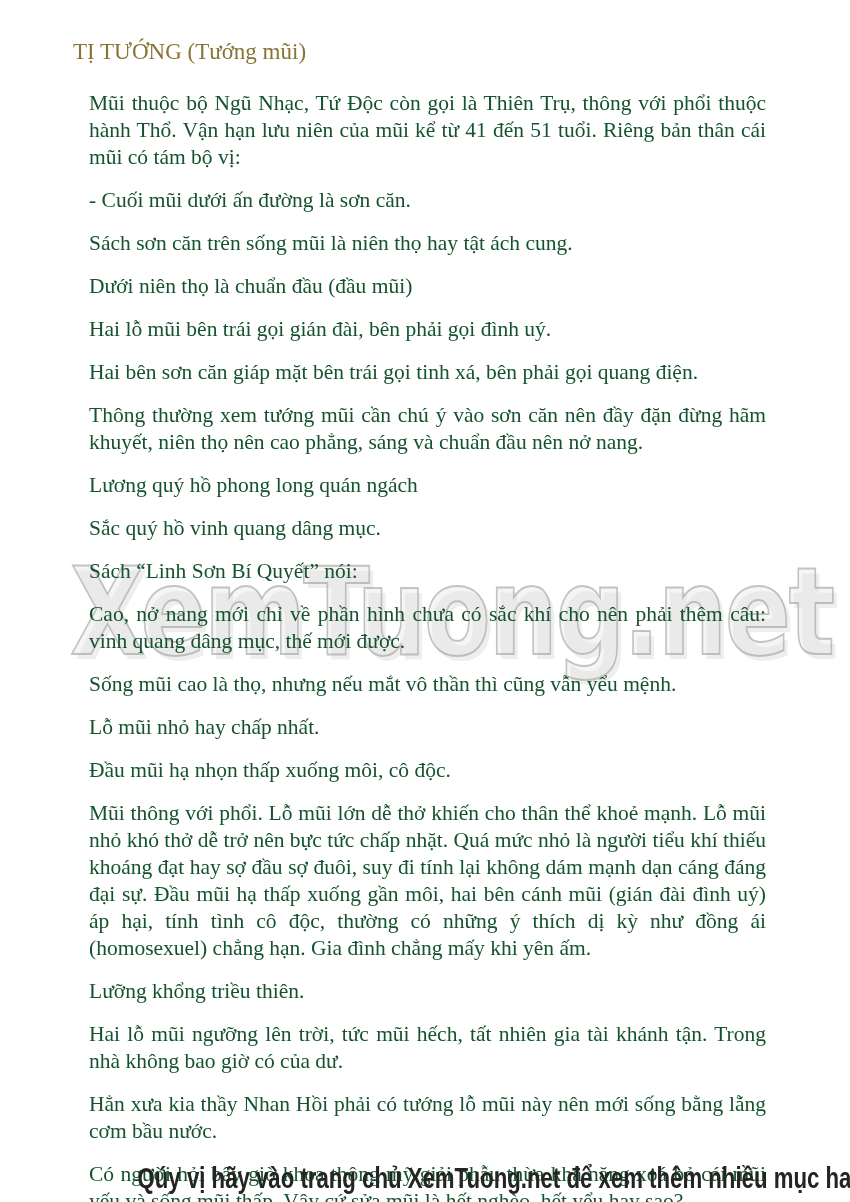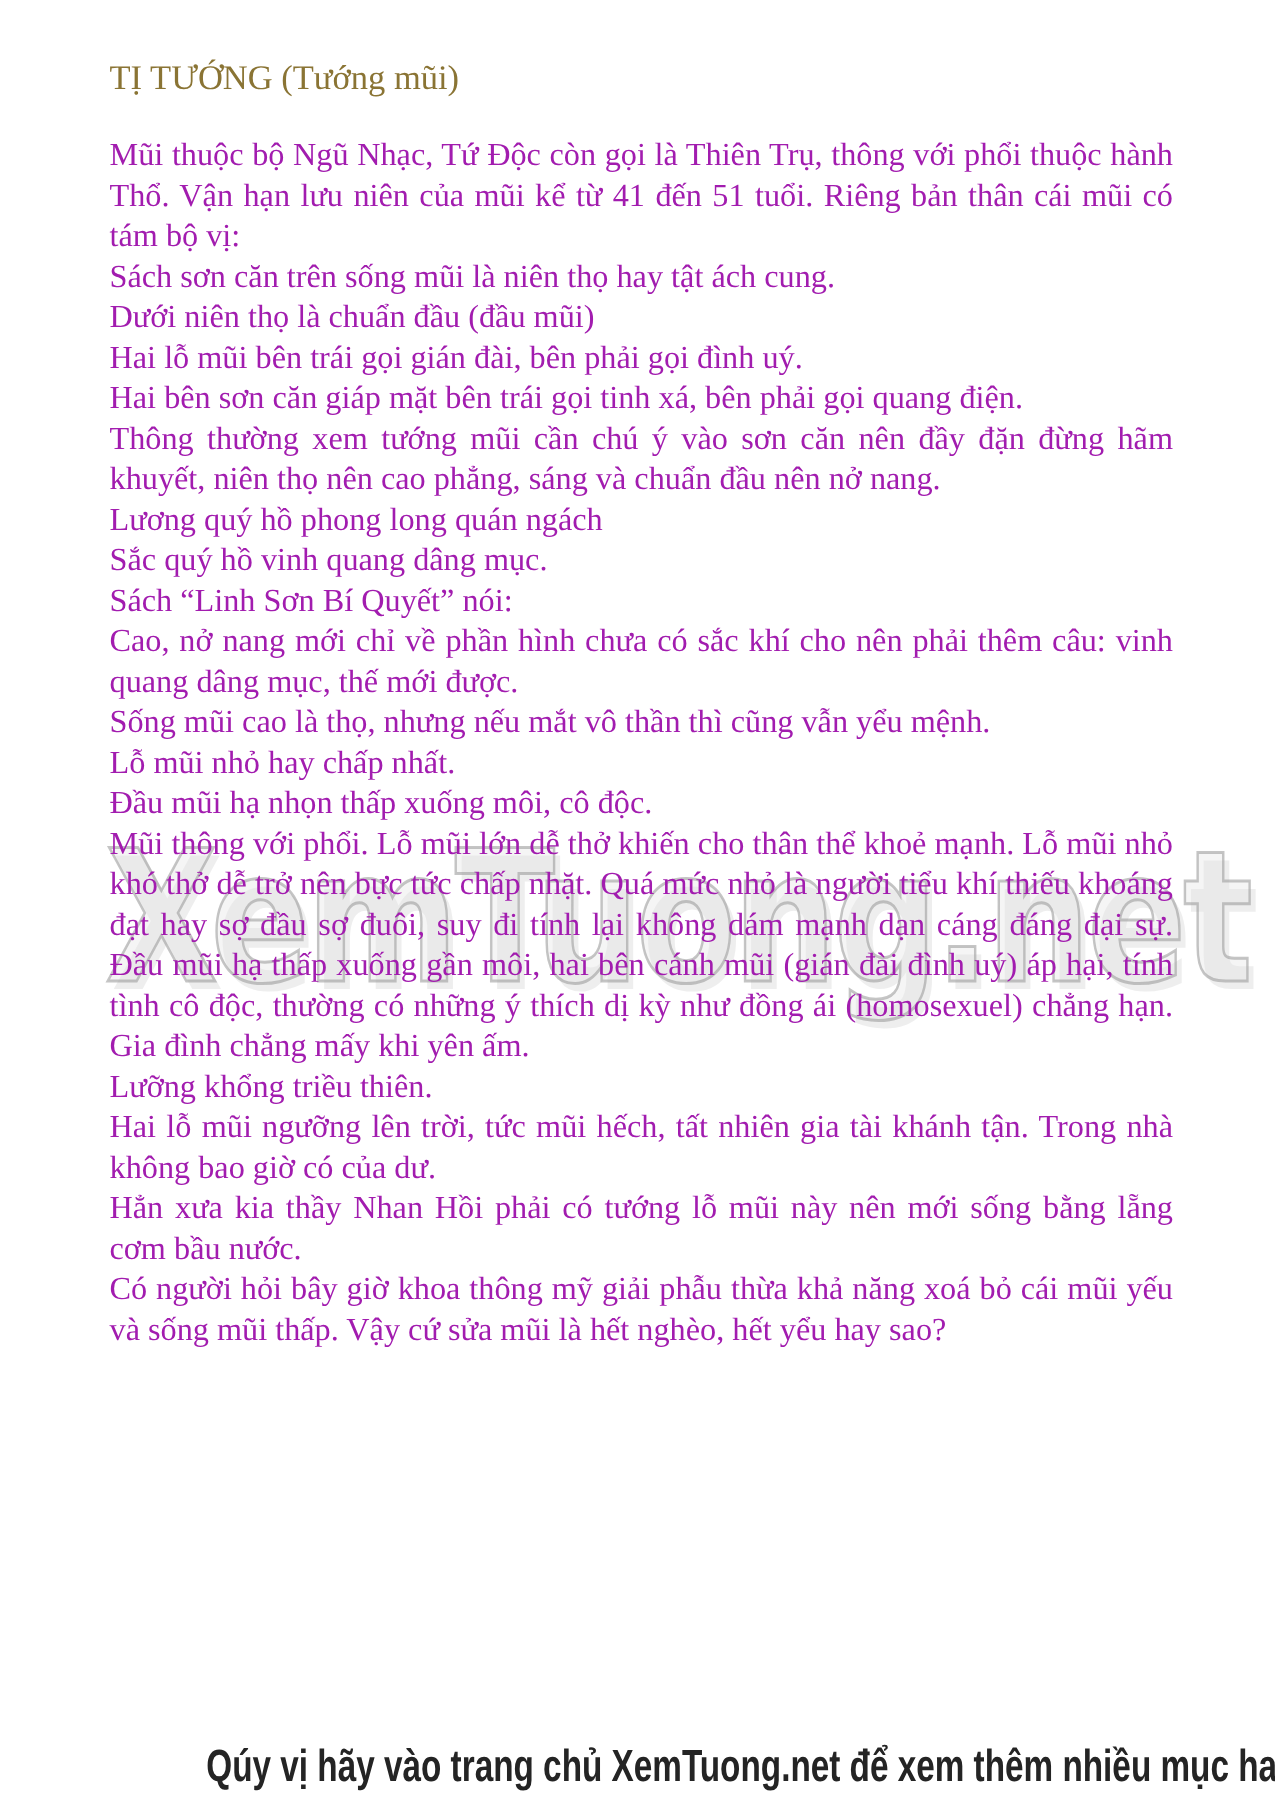--- a/index.html
+++ b/index.html
@@ -40,24 +40,24 @@
     padding: 38px 68px 0 73px;
   }
   .title {
     font-size: 23px;
     font-weight: normal;
     color: #8a7434;
     margin: 0 0 24px 0;
     line-height: 28px;
   }
   .body p {
-    margin: 0;
+    margin: 16px;
     font-size: 21.5px;
     line-height: 27px;
-    color: #a21caf;
+    color: #14532d;
     text-align: justify;
   }
   .footer {
     position: absolute;
     left: 0;
     bottom: 6px;
     width: 850px;
     text-align: center;
     z-index: 1;
   }
@@ -78,20 +78,21 @@
 
 <div class="page">
 
   <div class="watermark">XemTuong.net</div>
 
   <div class="content">
     <h1 class="title">TỊ TƯỚNG (Tướng mũi)</h1>
 
     <div class="body">
       <p>Mũi thuộc bộ Ngũ Nhạc, Tứ Độc còn gọi là Thiên Trụ, thông với phổi thuộc hành Thổ. Vận hạn lưu niên của mũi kể từ 41 đến 51 tuổi. Riêng bản thân cái mũi có tám bộ vị:</p>
+      <p>- Cuối mũi dưới ấn đường là sơn căn.</p>
       <p>Sách sơn căn trên sống mũi là niên thọ hay tật ách cung.</p>
       <p>Dưới niên thọ là chuẩn đầu (đầu mũi)</p>
       <p>Hai lỗ mũi bên trái gọi gián đài, bên phải gọi đình uý.</p>
       <p>Hai bên sơn căn giáp mặt bên trái gọi tinh xá, bên phải gọi quang điện.</p>
       <p>Thông thường xem tướng mũi cần chú ý vào sơn căn nên đầy đặn đừng hãm khuyết, niên thọ nên cao phẳng, sáng và chuẩn đầu nên nở nang.</p>
       <p>Lương quý hồ phong long quán ngách</p>
       <p>Sắc quý hồ vinh quang dâng mục.</p>
       <p>Sách “Linh Sơn Bí Quyết” nói:</p>
       <p>Cao, nở nang mới chỉ về phần hình chưa có sắc khí cho nên phải thêm câu: vinh quang dâng mục, thế mới được.</p>
       <p>Sống mũi cao là thọ, nhưng nếu mắt vô thần thì cũng vẫn yểu mệnh.</p>

